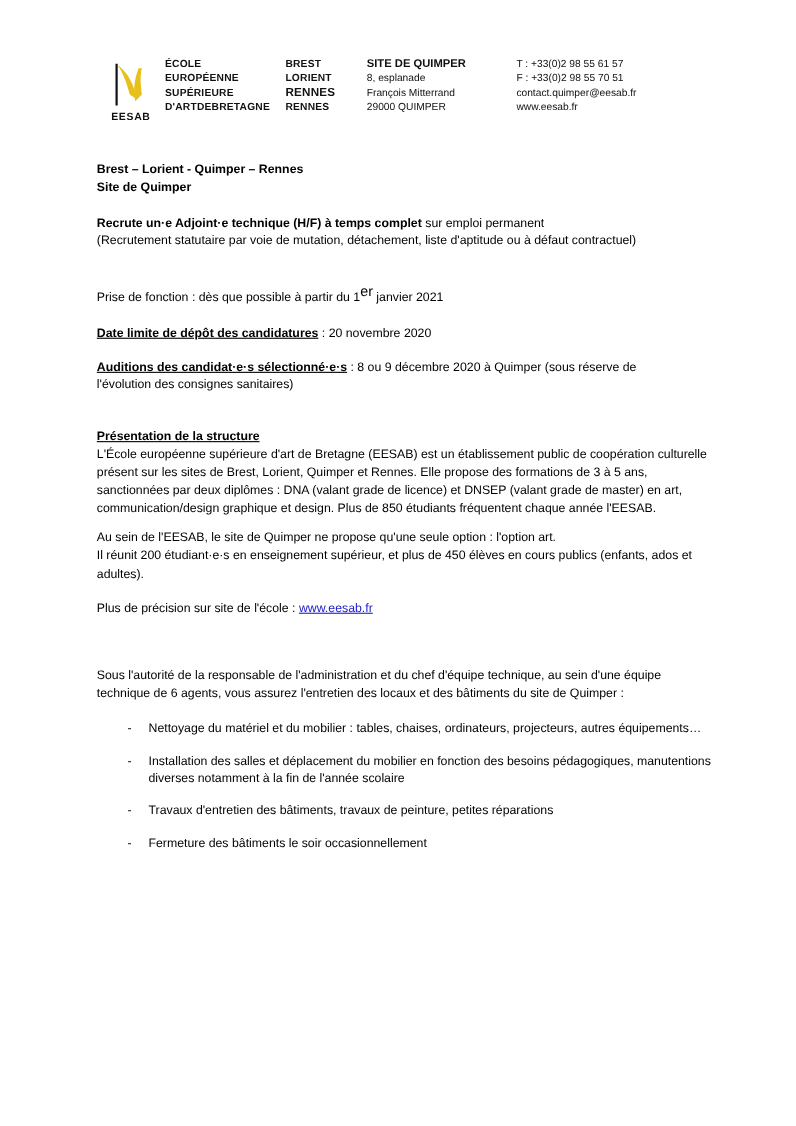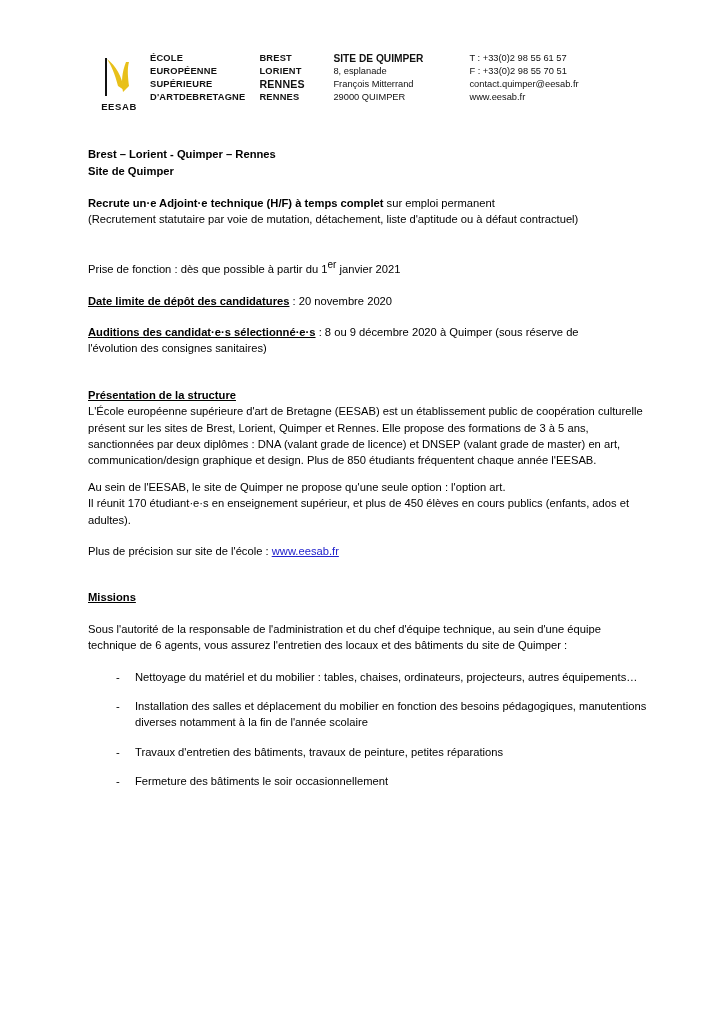--- a/index.html
+++ b/index.html
@@ -92,21 +92,21 @@
     padding-left: 28px;
     padding-right: 16px;
   }
   .b { font-weight: bold; }
   .u { text-decoration: underline; }
   p { margin: 0; }
   .gap-s { height: 10px; }
   .gap-m { height: 15px; }
   .gap-xl { height: 30px; }
   .title-line { font-weight: bold; line-height: 16.8px; }
-  sup { font-size: 10px; vertical-align: super; }
+  sup { font-size: 13px; vertical-align: super; }
   a.link {
     color: #2222cc;
     text-decoration: underline;
   }
   ul.bullets {
     list-style: none;
     margin: 0;
     padding: 0;
   }
   ul.bullets li {
@@ -198,29 +198,28 @@
     <p>l'évolution des consignes sanitaires)</p>
 
     <div class="gap-xl"></div>
 
     <p class="b u">Présentation de la structure</p>
     <p class="para">L'École européenne supérieure d'art de Bretagne (EESAB) est un établissement public de coopération culturelle présent sur les sites de Brest, Lorient, Quimper et Rennes. Elle propose des formations de 3 à 5 ans, sanctionnées par deux diplômes : DNA (valant grade de licence) et DNSEP (valant grade de master) en art, communication/design graphique et design. Plus de 850 étudiants fréquentent chaque année l'EESAB.</p>
 
     <div class="gap-s"></div>
 
     <p>Au sein de l'EESAB, le site de Quimper ne propose qu'une seule option : l'option art.</p>
-    <p>Il réunit 170 étudiant·e·s en enseignement supérieur, et plus de 450 élèves en cours publics (enfants, ados et adultes).</p>
+    <p>Il réunit 200 étudiant·e·s en enseignement supérieur, et plus de 450 élèves en cours publics (enfants, ados et adultes).</p>
 
     <div class="gap-m"></div>
 
     <p><span>Plus de précision sur site de l'école : </span><a class="link" href="#">www.eesab.fr</a></p>
 
     <div class="gap-xl"></div>
 
-    <p class="b u">Missions</p>
 
     <div class="gap-m"></div>
 
     <p>Sous l'autorité de la responsable de l'administration et du chef d'équipe technique, au sein d'une équipe technique de 6 agents, vous assurez l'entretien des locaux et des bâtiments du site de Quimper :</p>
 
     <div class="gap-m"></div>
 
     <ul class="bullets">
       <li>Nettoyage du matériel et du mobilier : tables, chaises, ordinateurs, projecteurs, autres équipements…</li>
       <li>Installation des salles et déplacement du mobilier en fonction des besoins pédagogiques, manutentions diverses notamment à la fin de l'année scolaire</li>

